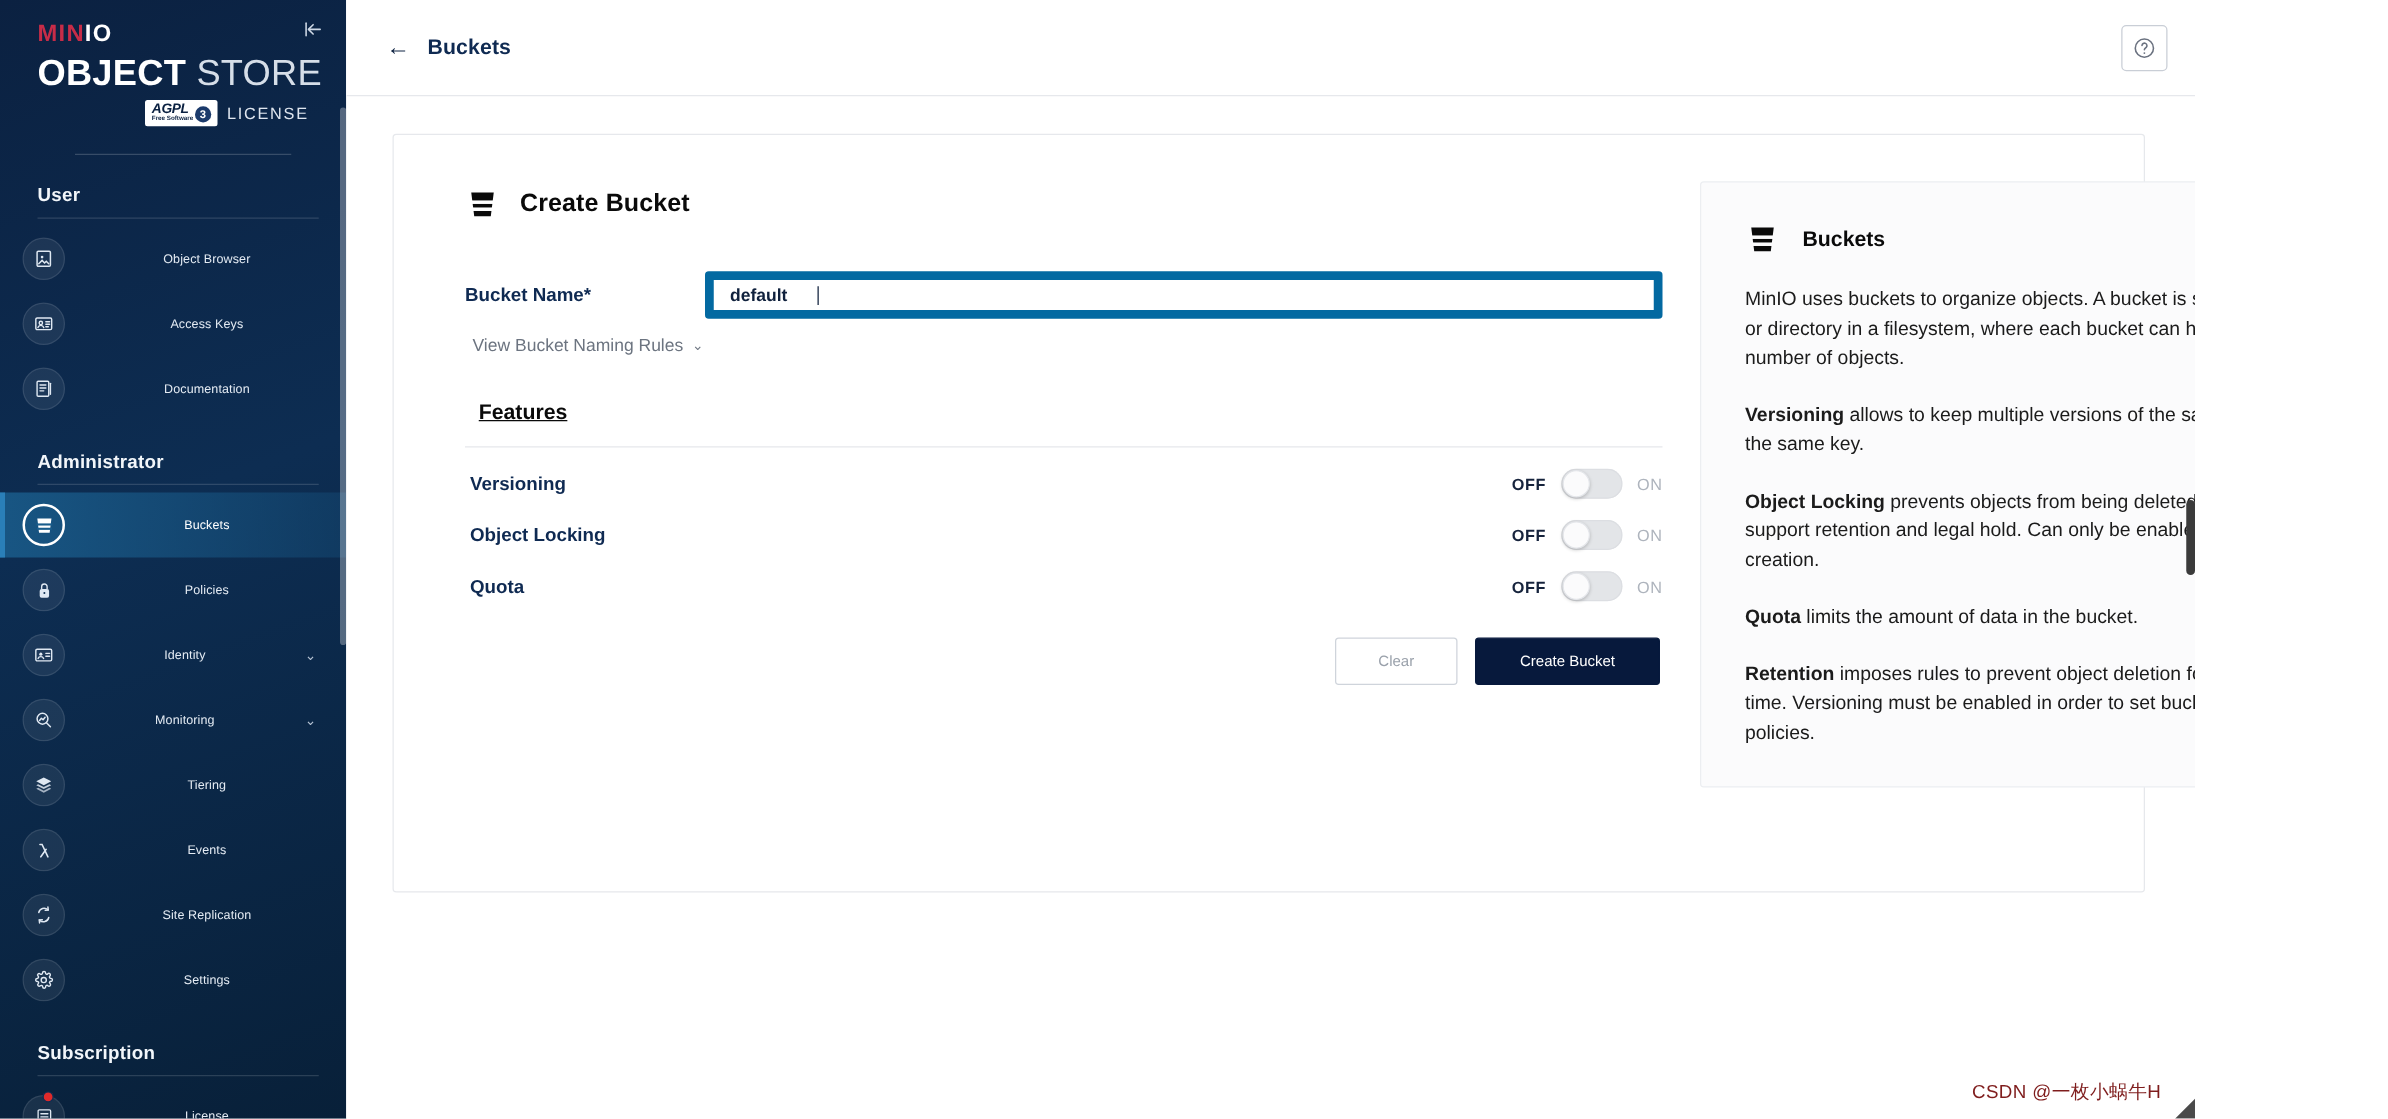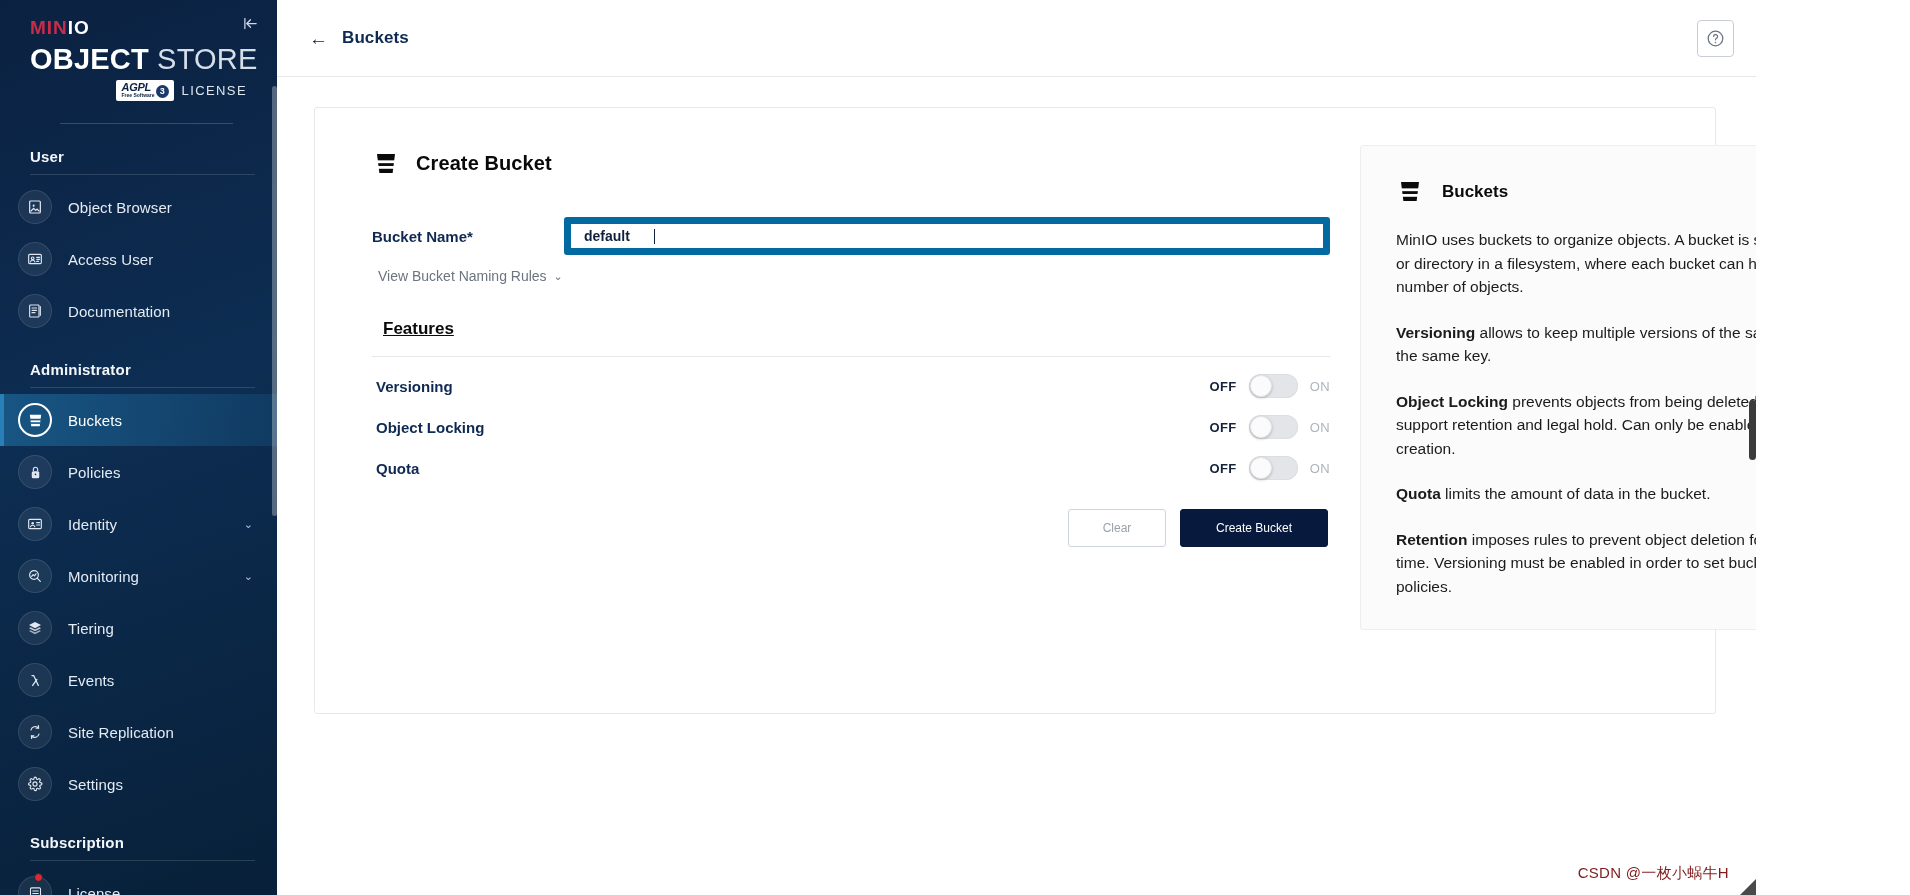--- a/index.html
+++ b/index.html
@@ -51,21 +51,21 @@
     padding: 9px 14px 9px 18px; margin: 0; cursor: pointer; position: relative;
   }
   .sb-item.active { background: linear-gradient(90deg, rgba(26,93,140,.85) 0%, rgba(19,70,112,.55) 100%); }
   .sb-item.active::before { content:""; position:absolute; left:0; top:0; bottom:0; width:4px; background:#2a7fb8; }
   .sb-ico {
     width: 34px; height: 34px; flex: 0 0 34px; border-radius: 50%;
     background: rgba(255,255,255,.07); border: 1px solid rgba(255,255,255,.10);
     display: flex; align-items: center; justify-content: center; color: #dfe8f2;
   }
   .sb-item.active .sb-ico { background: transparent; border: 2px solid #ffffff; color: #ffffff; }
-  .sb-label { font-size: 15px; color: #e4ebf3; flex: 1; letter-spacing: .1px; }
+  .sb-label { font-size: 10px; color: #e4ebf3; flex: 1; letter-spacing: .1px; text-align: center; }
   .sb-item.active .sb-label { color: #ffffff; }
   .sb-chev { color: #b9c6d6; font-size: 11px; padding-right: 10px; }
   .lic-dot { position: absolute; width: 9px; height: 9px; border-radius: 50%; background: #e02a2a;
              left: 34px; top: 6px; border: 1px solid #0d2d52; }
 
   .sb-scroll-track { position: absolute; right: 0; top: 86px; bottom: 0; width: 5px; }
   .sb-scroll-thumb { position: absolute; right: 0; top: 0; width: 5px; height: 430px;
                      background: rgba(255,255,255,.30); border-radius: 3px; }
 
   
@@ -214,21 +214,21 @@
         <span class="sb-ico">
           <svg width="16" height="16" viewBox="0 0 24 24" fill="none" stroke="currentColor" stroke-width="1.7">
             <rect x="2.5" y="5" width="19" height="14" rx="1.6"></rect>
             <circle cx="8.5" cy="11" r="2"></circle>
             <path d="M5 16.5c.6-1.8 2-2.6 3.5-2.6s2.9.8 3.5 2.6" stroke-linecap="round"></path>
             <line x1="14.5" y1="9.5" x2="19" y2="9.5" stroke-linecap="round"></line>
             <line x1="14.5" y1="12.5" x2="19" y2="12.5" stroke-linecap="round"></line>
             <line x1="14.5" y1="15.5" x2="17.5" y2="15.5" stroke-linecap="round"></line>
           </svg>
         </span>
-        <span class="sb-label">Access User</span>
+        <span class="sb-label">Access Keys</span>
       </div>
 
       <div class="sb-item">
         <span class="sb-ico">
           <svg width="16" height="16" viewBox="0 0 24 24" fill="none" stroke="currentColor" stroke-width="1.7">
             <rect x="4" y="3" width="14" height="18" rx="1.3"></rect>
             <line x1="20" y1="5.5" x2="20" y2="18.5" stroke-linecap="round"></line>
             <line x1="7.5" y1="7.5" x2="14.5" y2="7.5" stroke-linecap="round"></line>
             <line x1="7.5" y1="11" x2="14.5" y2="11" stroke-linecap="round"></line>
             <line x1="7.5" y1="14.5" x2="12" y2="14.5" stroke-linecap="round"></line>

